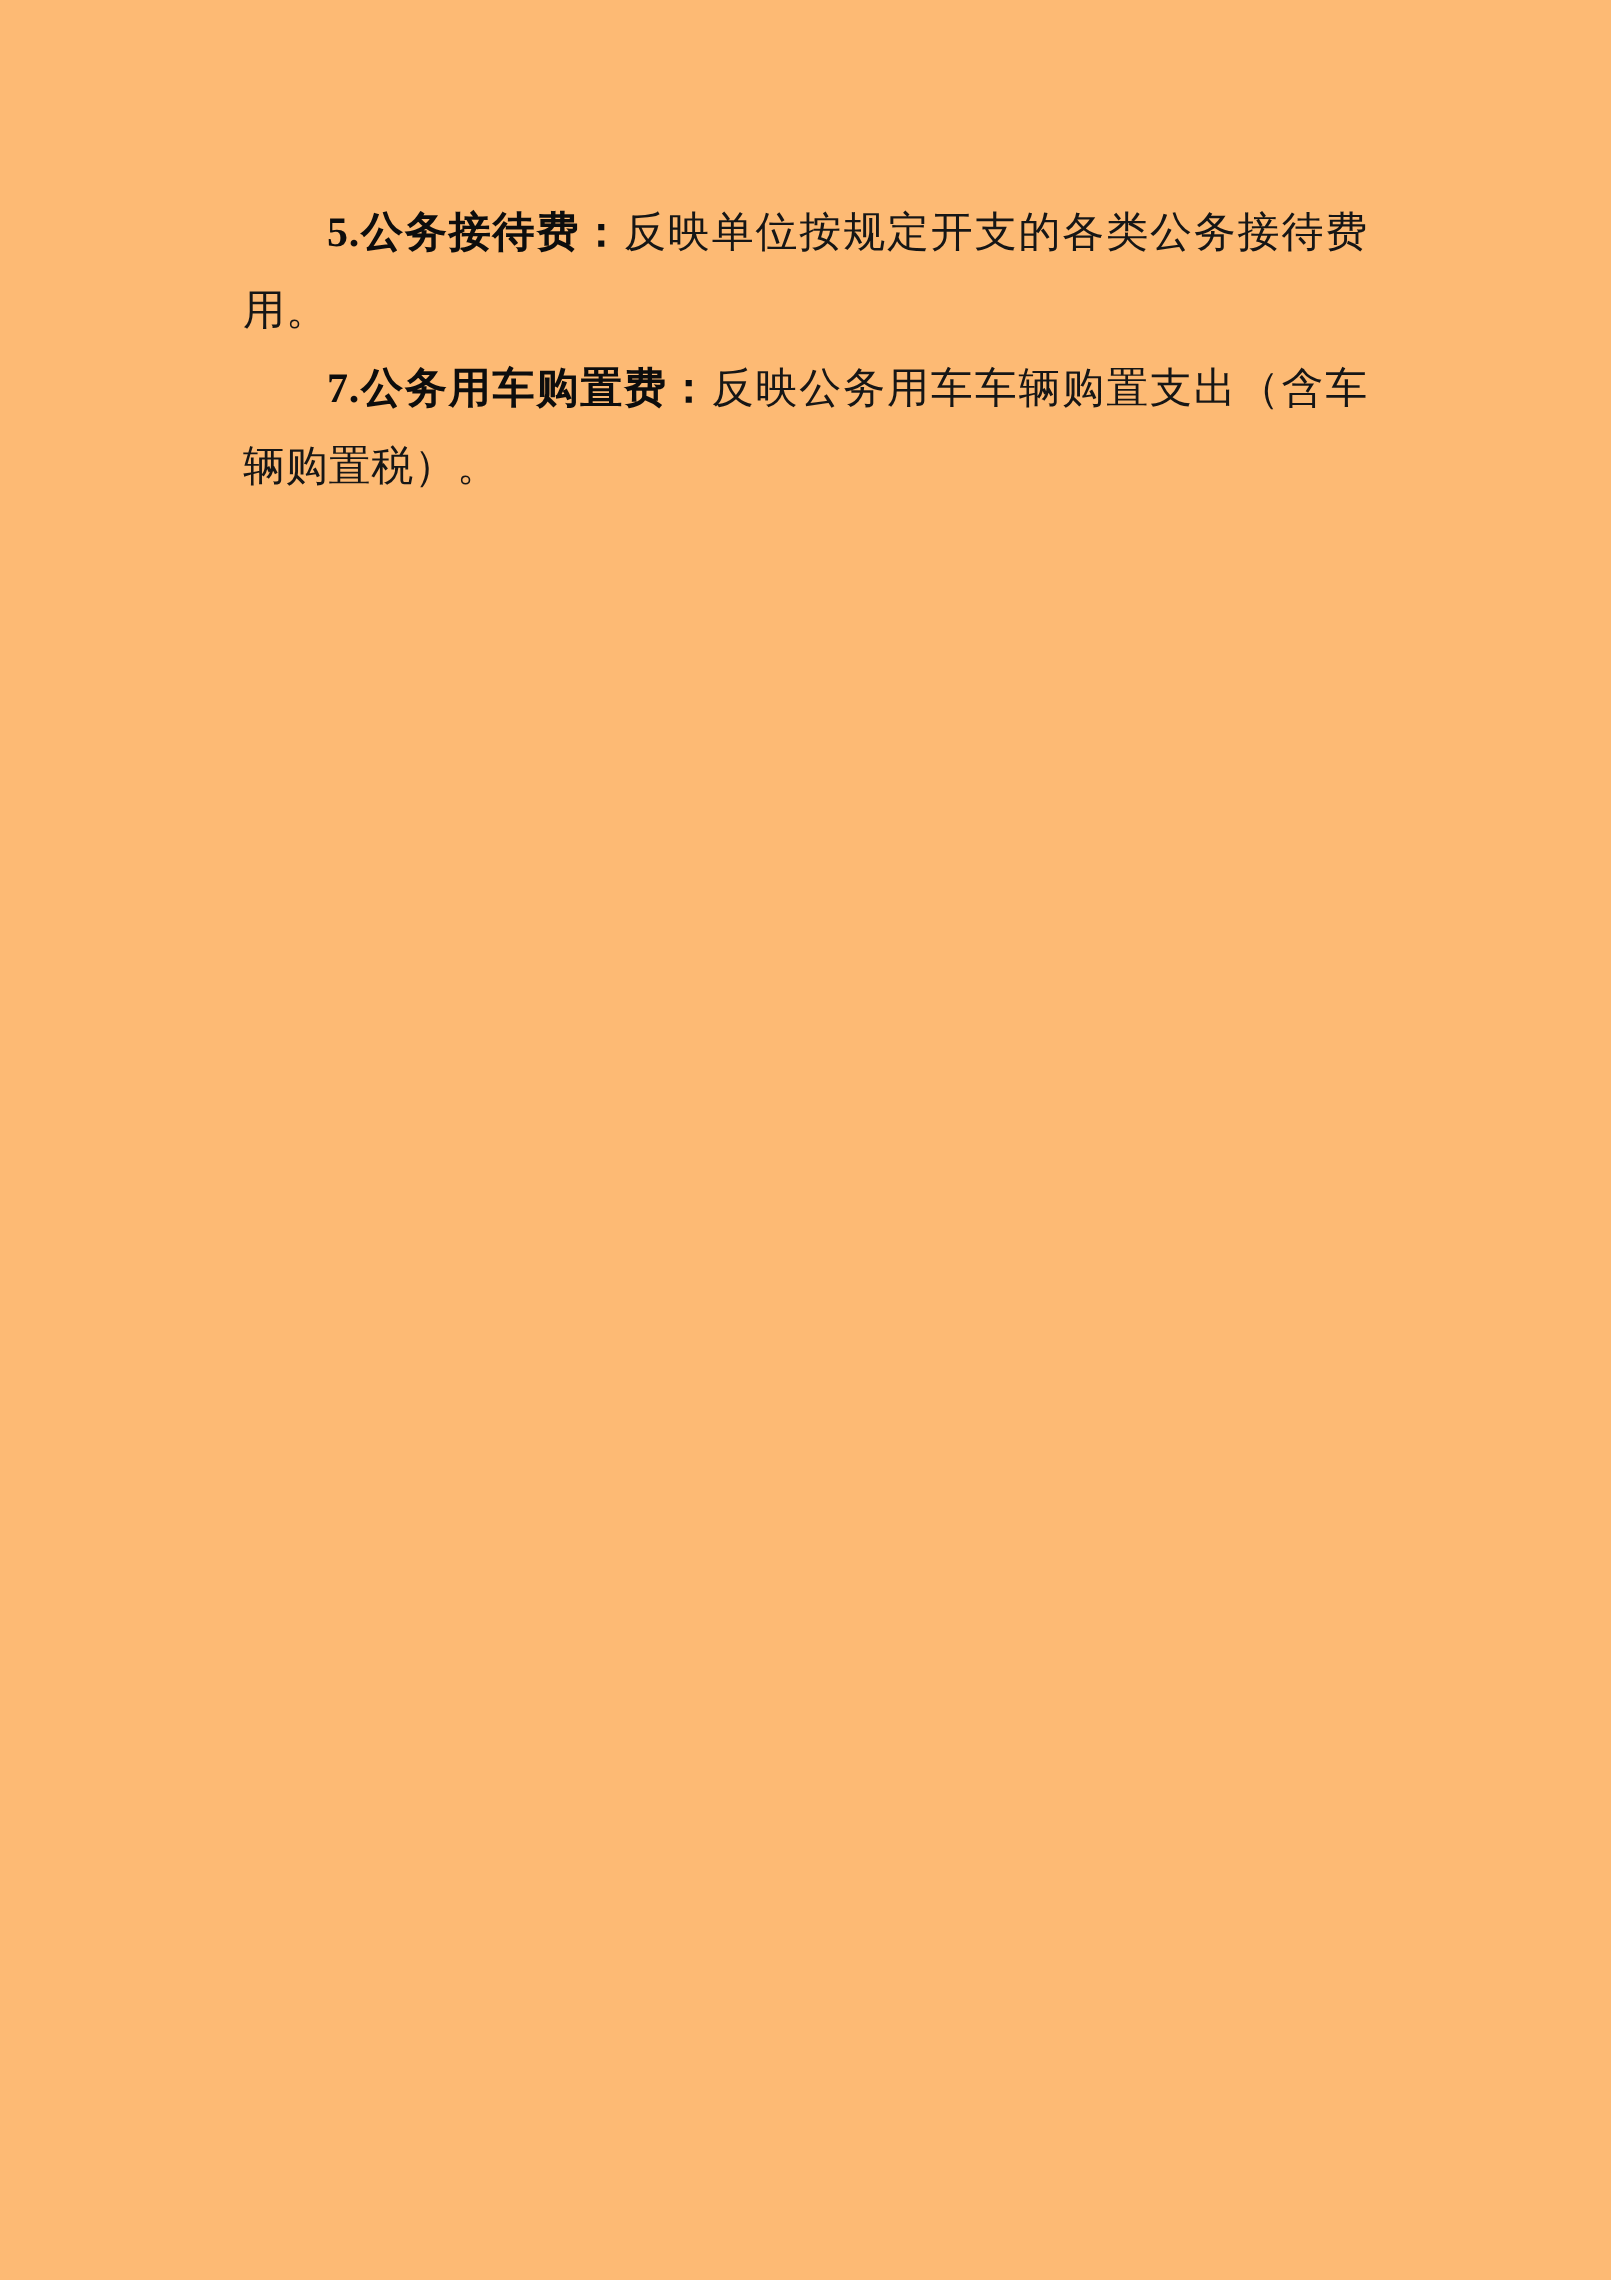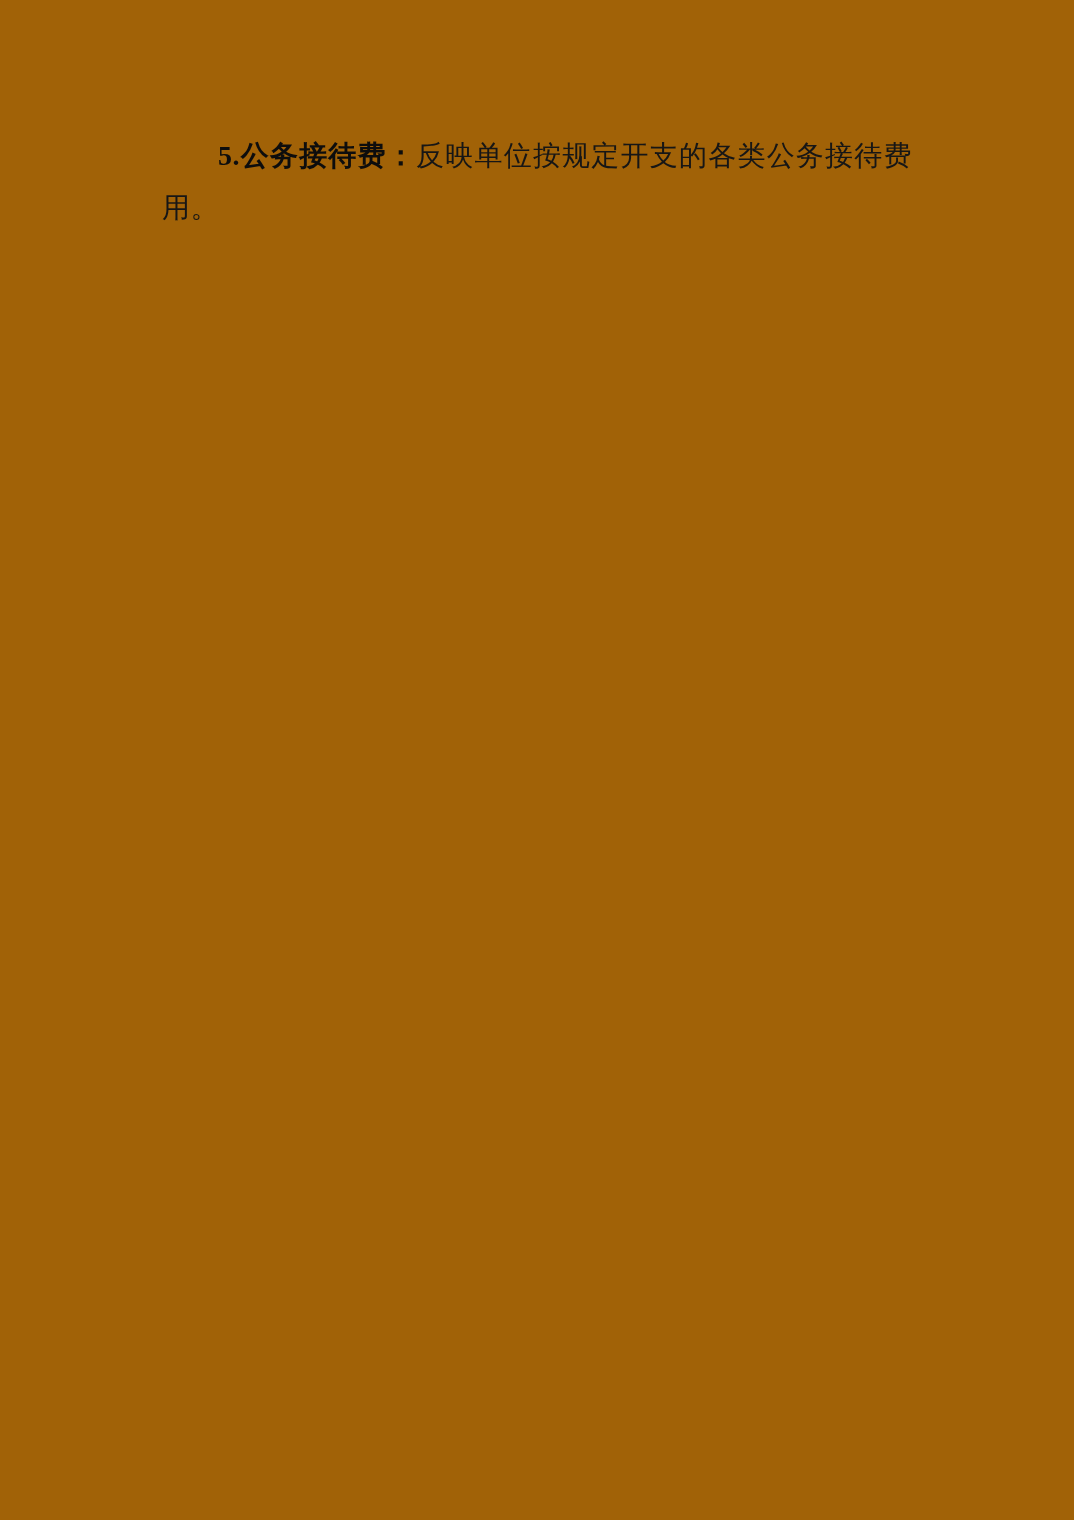--- a/index.html
+++ b/index.html
@@ -4,21 +4,21 @@
 <style>
   html, body {
     margin: 0;
     padding: 0;
     background: #ffffff;
   }
   .page {
     position: relative;
     width: 1074px;
     height: 1520px;
-    background: #a16207;
+    background: #fdba74;
     overflow: hidden;
     font-family: "Liberation Serif", "DejaVu Serif", serif;
   }
   .content {
     position: absolute;
     top: 130px;
     left: 162px;
     right: 162px;
   }
   .para {
@@ -44,15 +44,18 @@
 <body>
 
 <div class="page">
   <div class="content">
 
     <p class="para">
       <span class="label">5.公务接待费：</span><span class="body">反映单位按规定开支的各类公务接待费用。</span>
     </p>
 
 
+    <p class="para">
+      <span class="label">7.公务用车购置费：</span><span class="body">反映公务用车车辆购置支出（含车辆购置税）。</span>
+    </p>
 
   </div>
 </div>
 
 </body></html>

